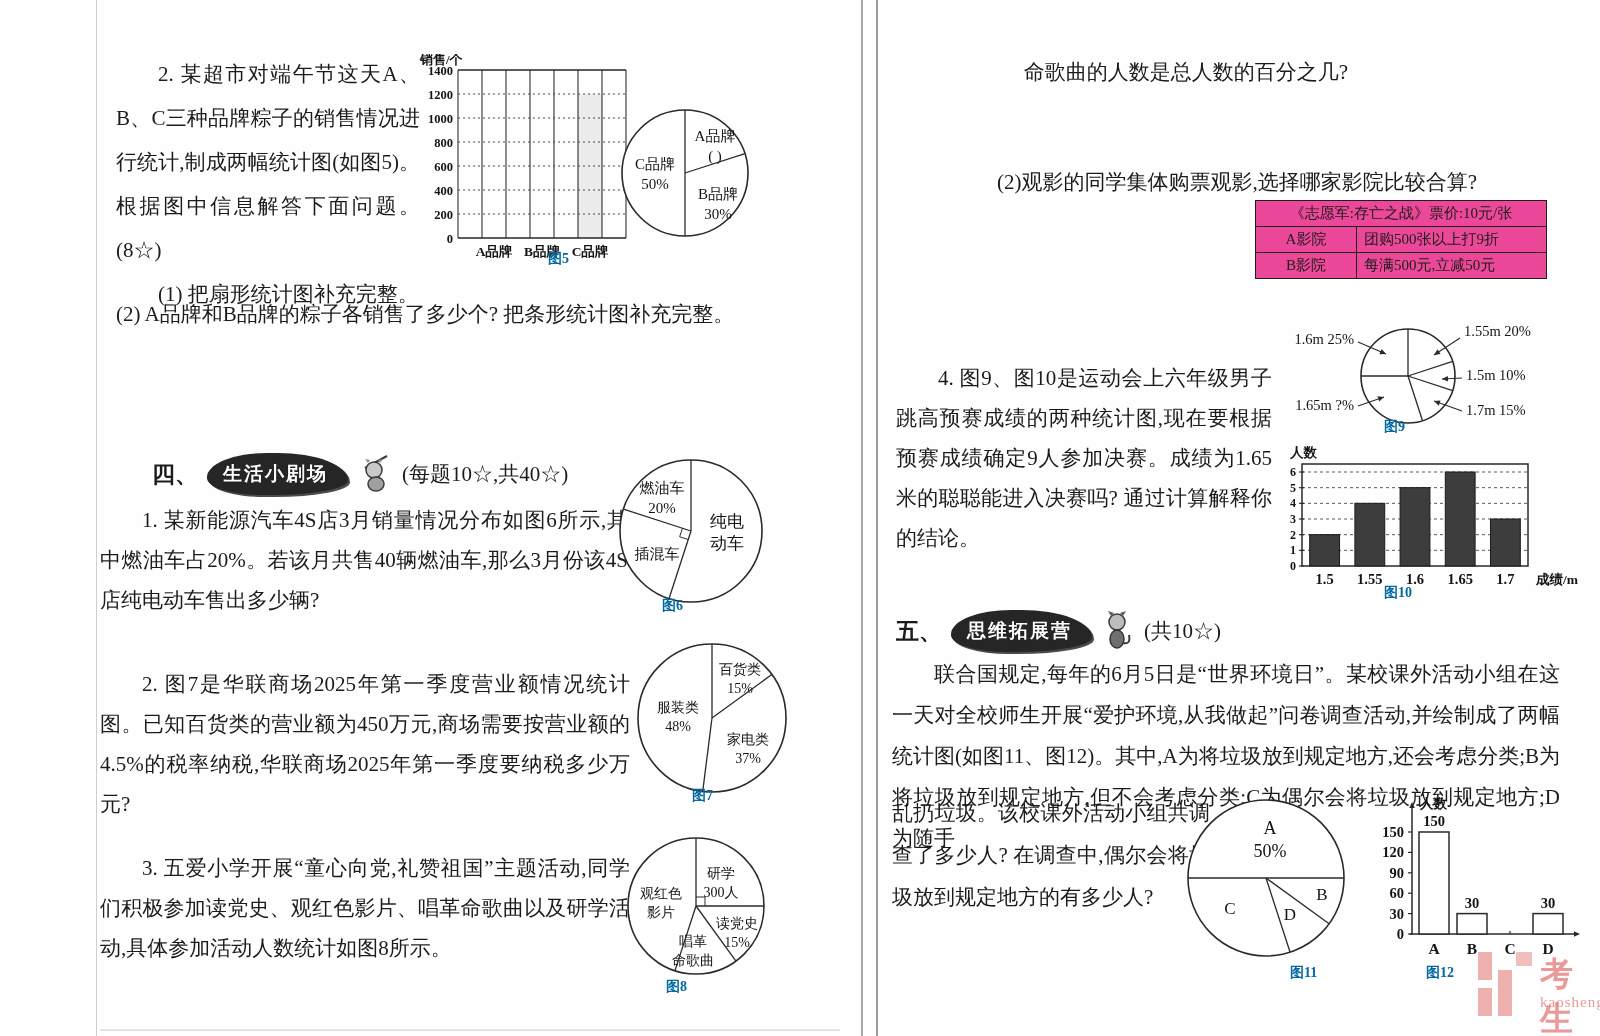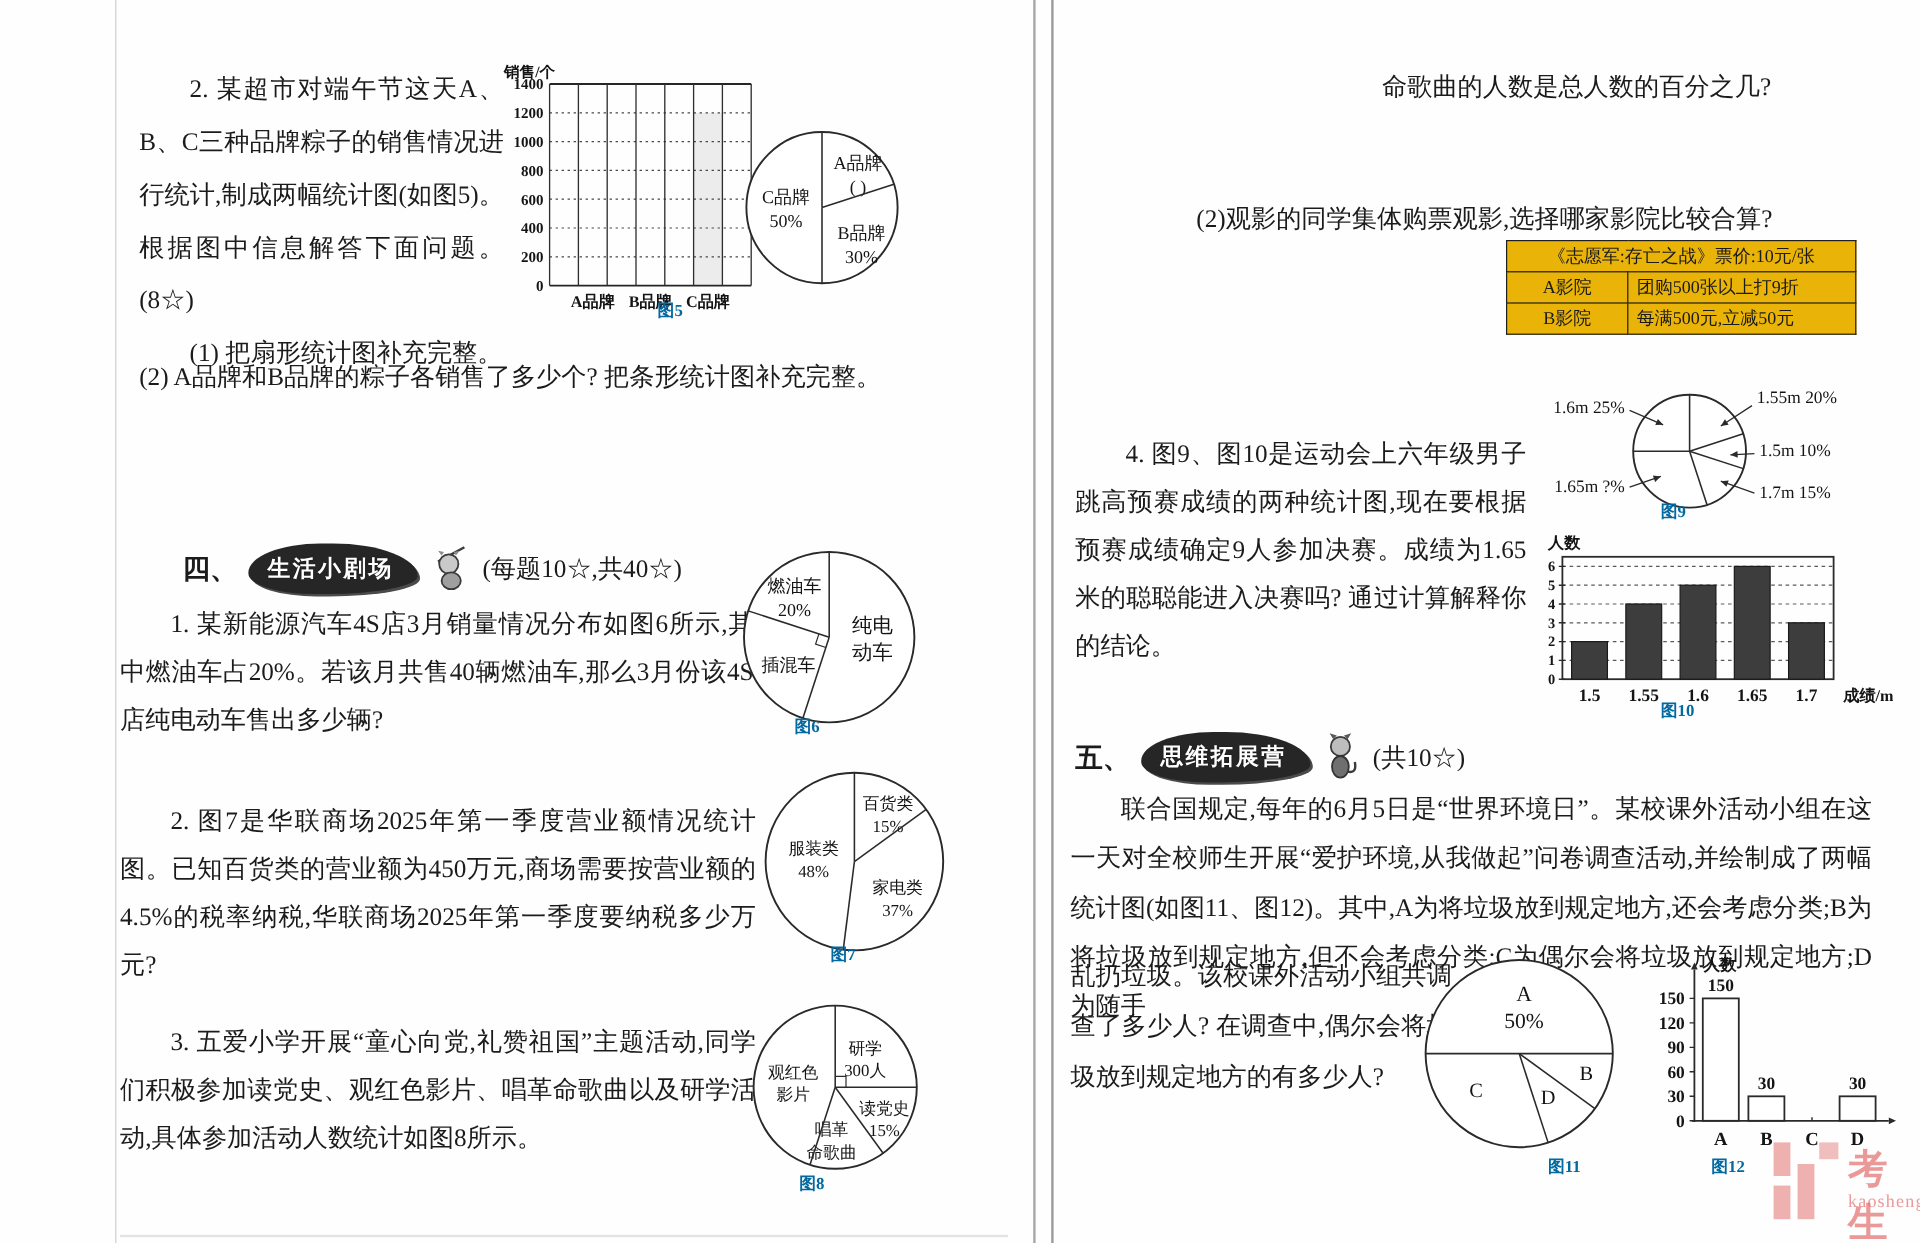--- a/index.html
+++ b/index.html
@@ -4,21 +4,21 @@
 <style>
   html,body{margin:0;padding:0;background:#fff;}
   #page{position:relative;width:1600px;height:1036px;background:#fefefe;overflow:hidden;
         font-family:"Liberation Serif","DejaVu Serif",serif;color:#1b1b1b;}
   svg{font-family:inherit;}
   .t{position:absolute;font-size:21px;line-height:40px;text-align:justify;}
   .ind{text-indent:2em;}
   .cap{position:absolute;font-size:14px;font-weight:700;color:#0369a1;}
   .chart{position:absolute;}
   .vline{position:absolute;top:0;height:1036px;}
-  .tix{position:absolute;border-collapse:collapse;font-size:15px;background:#eab308;}
+  .tix{position:absolute;border-collapse:collapse;font-size:15px;background:#ec4899;}
   .tix td{border:1.4px solid #1f1f1f;padding:1px 7px;height:23px;}
   .tix .c1{width:86px;text-align:center;}
   .sec{position:absolute;display:flex;align-items:center;gap:9px;}
   .sec-num{font-size:23px;font-weight:bold;}
   .badge{position:relative;background:#262626;color:#fff;font-size:19px;font-weight:bold;
          letter-spacing:2px;padding:8px 20px 8px 16px;white-space:nowrap;
          border-radius:46% 54% 58% 42% / 62% 70% 38% 44%;
          box-shadow:2px 2px 0 #4a4a4a;text-shadow:0 0 1px #000;text-align:right;}
   .score{font-size:21px;}
   .wm{position:absolute;color:rgba(226,112,112,.72);}
@@ -129,21 +129,21 @@
         <text x="97" y="44" text-anchor="middle" font-size="14" fill="#141414"><tspan x="97" dy="0">研学</tspan><tspan x="97" dy="19">300人</tspan></text>
         <line x1="72" y1="72" x2="140" y2="72" stroke="#2a2a2a" stroke-width="1.3"></line>
         <text x="113" y="94" text-anchor="middle" font-size="14" fill="#141414"><tspan x="113" dy="0">读党史</tspan><tspan x="113" dy="19">15%</tspan></text>
         <line x1="72" y1="72" x2="111.96939715588817" y2="127.01315561749641" stroke="#2a2a2a" stroke-width="1.3"></line>
         <text x="69" y="112" text-anchor="middle" font-size="14" fill="#141414"><tspan x="69" dy="0">唱革</tspan><tspan x="69" dy="19">命歌曲</tspan></text>
         <line x1="72" y1="72" x2="50.986844382503556" y2="136.67184310807045" stroke="#2a2a2a" stroke-width="1.3"></line>
         <text x="37" y="64" text-anchor="middle" font-size="14" fill="#141414"><tspan x="37" dy="0">观红色</tspan><tspan x="37" dy="19">影片</tspan></text>
       </svg></div>
   <div class="cap" style="left:666px;top:978px;">图8</div>
 
-  <div class="t" style="left:896px;top:52px;width:580px;text-align:right;">命歌曲的人数是总人数的百分之几?</div>
+  <div class="t" style="left:896px;top:52px;width:580px;text-align:center;">命歌曲的人数是总人数的百分之几?</div>
 
   <div class="t ind" style="left:896px;top:162px;width:640px;text-align:center;">(2)观影的同学集体购票观影,选择哪家影院比较合算?</div>
 
   <table class="tix" style="left:1255px;top:200px;width:292px;">
     <tbody>
         <tr>
       <td colspan="2" style="text-align:center;">《志愿军:存亡之战》票价:10元/张</td>
     </tr>
     <tr>
       <td class="c1">A影院</td>

